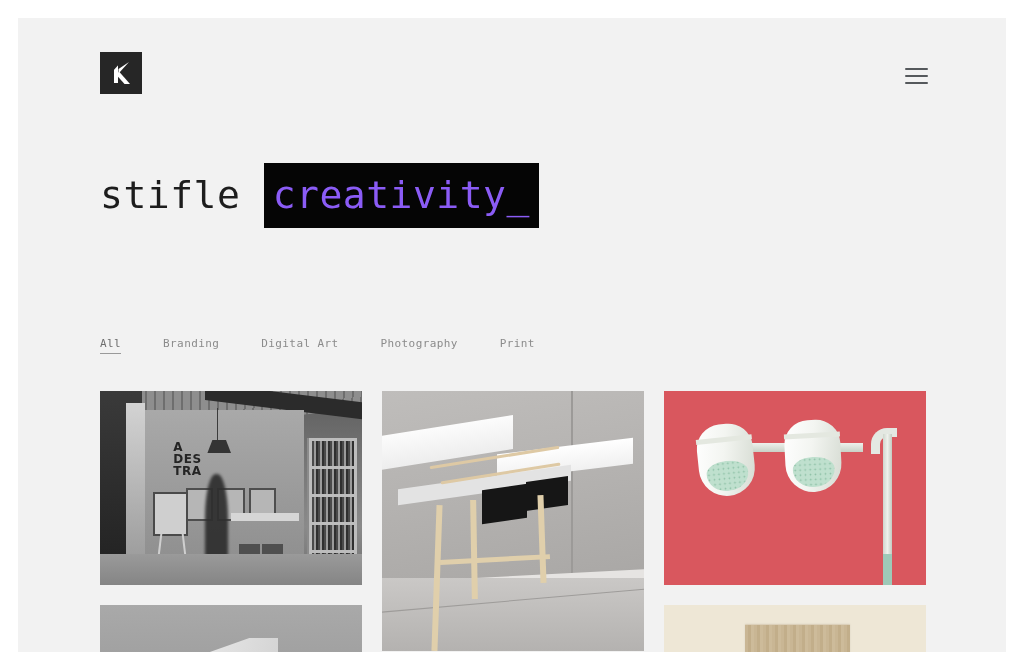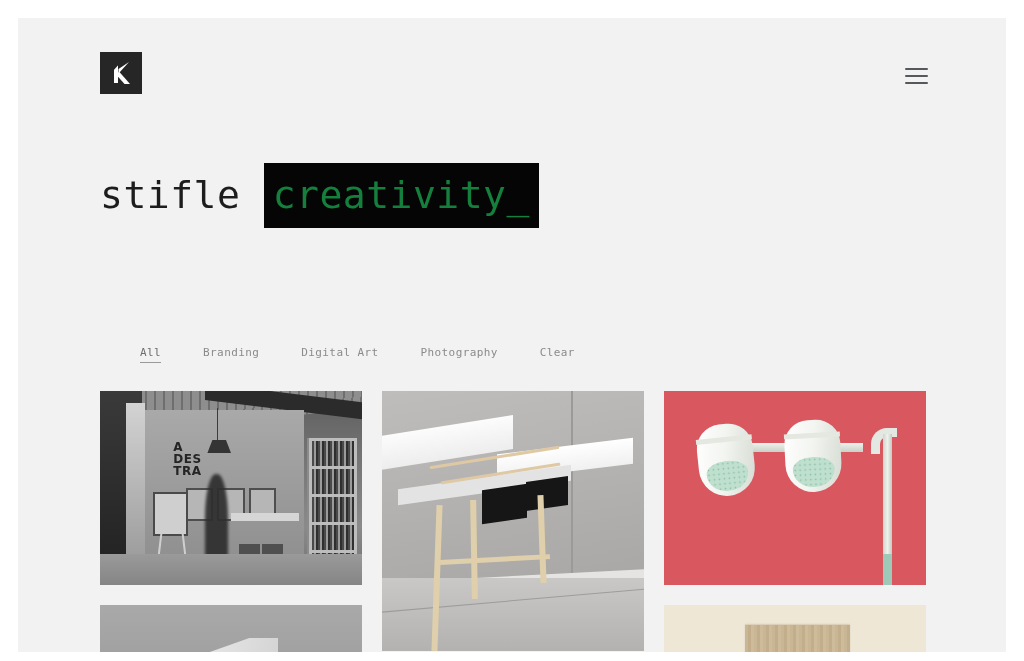--- a/index.html
+++ b/index.html
@@ -73,36 +73,35 @@
   .hero-line {
     font-family: "DejaVu Sans Mono", "Liberation Mono", monospace;
     font-size: 38px;
     line-height: 69px;
     letter-spacing: 0.5px;
     color: #1d1d1d;
     white-space: pre;
   }
   .hl {
     background: #050505;
-    color: #15803d;
+    color: #8b5cf6;
     padding: 10px 9px 11px 9px;
     
     box-decoration-break: clone;
     -webkit-box-decoration-break: clone;
   }
 
   
   .filter-nav {
     position: absolute;
     left: 82px;
-    top: 328px;
+    top: 319px;
     display: flex;
     align-items: flex-end;
     gap: 0;
-    margin-left: 40px;
   }
   .filter-item {
     font-family: "DejaVu Sans Mono", "Liberation Mono", monospace;
     font-size: 11px;
     letter-spacing: 0.4px;
     color: #8b8b8b;
     padding-bottom: 3px;
     margin-right: 42px;
     cursor: pointer;
     border-bottom: 1px solid transparent;
@@ -366,21 +365,21 @@
 
   <section class="hero">
     <div class="hero-line"><span>stifle </span><span class="hl">creativity_</span></div>
   </section>
 
   <nav class="filter-nav">
     <a class="filter-item is-active">All</a>
     <a class="filter-item">Branding</a>
     <a class="filter-item">Digital Art</a>
     <a class="filter-item">Photography</a>
-    <a class="filter-item">Clear</a>
+    <a class="filter-item">Print</a>
   </nav>
 
   <section class="gallery">
 
     <div class="gal-col">
 
       <figure class="gal-item h-tall">
         <div class="gal-art art-studio">
           <div class="ceiling"></div>
           <div class="beam"></div>

